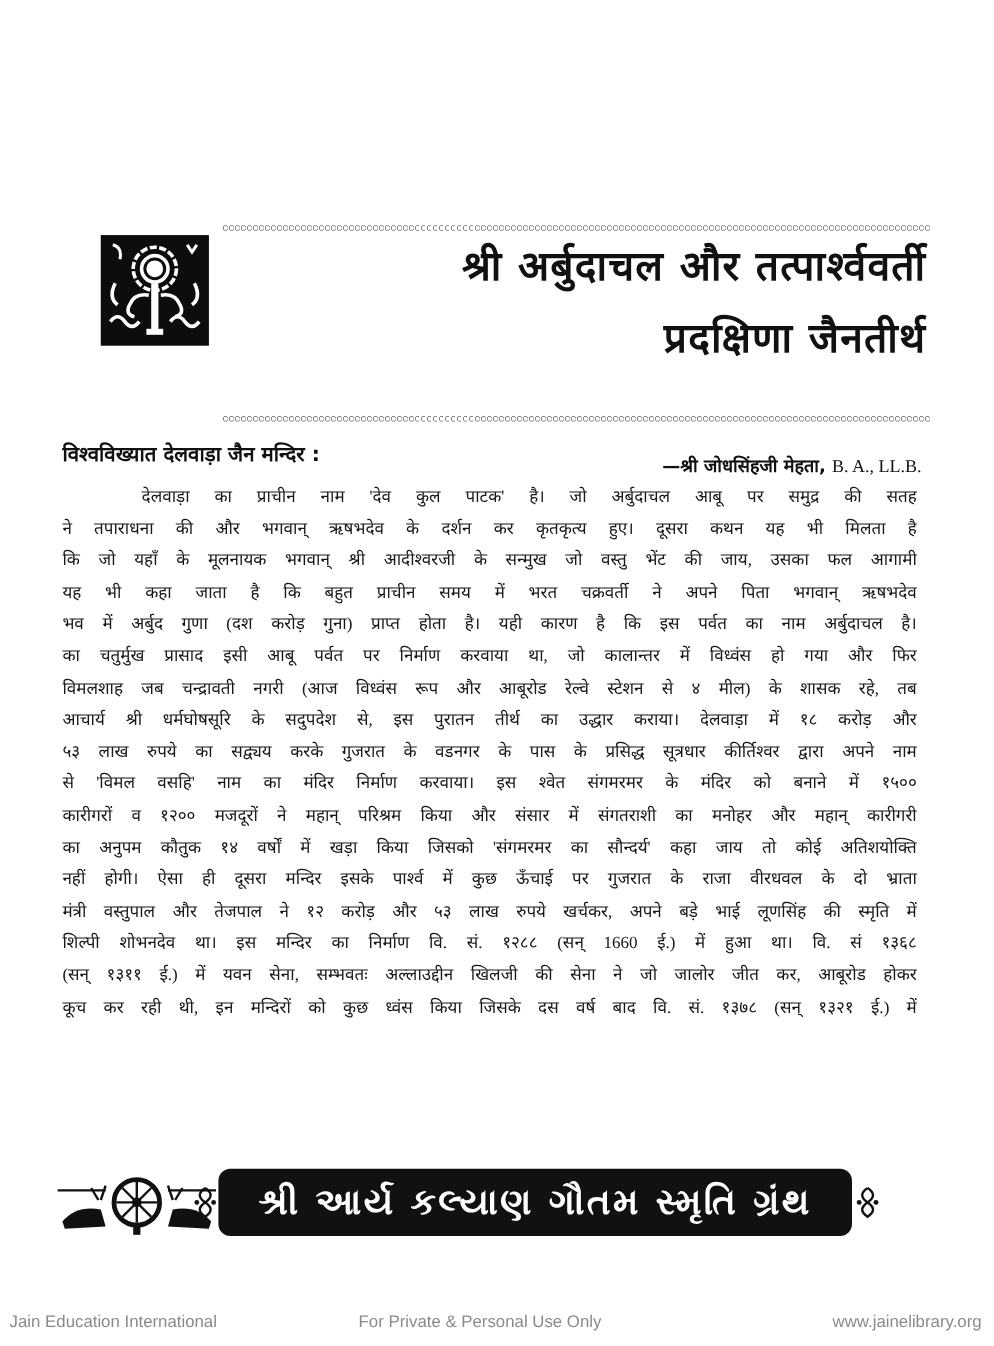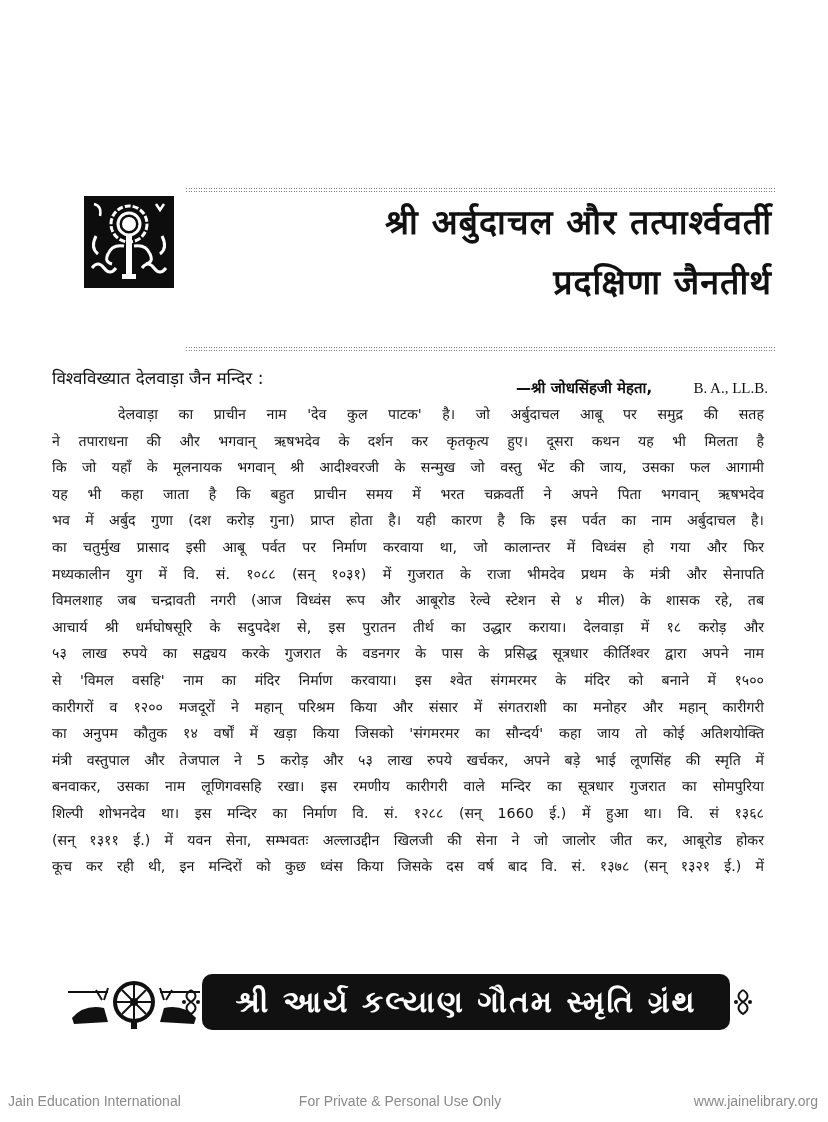--- a/index.html
+++ b/index.html
@@ -15,30 +15,30 @@
 
   .logo { position: absolute; left: 84px; top: 196px; width: 90px; height: 92px; background: #0d0d0d; }
   .logo svg { width: 100%; height: 100%; display: block; }
 
   .title { position: absolute; right: 56px; text-align: left; font-weight: bold;
            font-size: 34px; letter-spacing: 1px; color: #111; line-height: 40px; }
   .title.l1 { top: 202px; }
   .title.l2 { top: 262px; }
 
   .author { position: absolute; right: 60px; top: 377px; font-size: 15px; font-weight: bold; color: #111; }
-  .author .creds { font-family: "Liberation Serif", serif; font-weight: normal; font-size: 15px; margin-left: 36px; }
+  .author .creds { font-family: "Liberation Serif", serif; font-weight: normal; font-size: 15px; }
 
-  .heading { position: absolute; left: 52px; top: 366px; font-size: 17px; font-weight: normal; color: #111; }
+  .heading { position: absolute; left: 52px; top: 366px; font-size: 17px; font-weight: bold; color: #111; }
 
-  .body-text { position: absolute; left: 52px; top: 401px; width: 712px; }
+  .body-text { position: absolute; left: 52px; top: 401px; width: 712px; font-family: Liberation Serif, serif; }
   .line { height: 26.6px; line-height: 26.6px; font-size: 14.2px; white-space: nowrap;
           text-align: justify; text-align-last: justify; color: #161616; }
   .line.indent { padding-left: 66px; }
 
-  .banner { position: absolute; left: 64px; top: 970px; width: 700px; height: 64px; }
+  .banner { position: absolute; left: 44px; top: 970px; width: 700px; height: 64px; }
   .emblem { position: absolute; left: 0; top: 8px; width: 140px; height: 52px; }
   .band { position: absolute; left: 138px; top: 4px; width: 528px; height: 56px;
           background: #111; border-radius: 10px; display: flex; align-items: center; justify-content: center; }
   .band span { color: #fff; font-weight: bold; font-size: 30px; letter-spacing: 2px; }
   .flourish { position: absolute; top: 18px; width: 22px; height: 28px; }
   .flourish.left { left: 116px; }
   .flourish.right { left: 668px; }
 
   .footer { position: absolute; top: 1093px; font-family: "Liberation Sans", sans-serif;
             font-size: 14px; color: #8a8a8a; }
@@ -81,29 +81,28 @@
 
   <div class="heading">विश्वविख्यात देलवाड़ा जैन मन्दिर :</div>
 
   <div class="body-text">
     <div class="line indent">देलवाड़ा का प्राचीन नाम 'देव कुल पाटक' है। जो अर्बुदाचल आबू पर समुद्र की सतह</div>
     <div class="line">ने तपाराधना की और भगवान् ऋषभदेव के दर्शन कर कृतकृत्य हुए। दूसरा कथन यह भी मिलता है</div>
     <div class="line">कि जो यहाँ के मूलनायक भगवान् श्री आदीश्वरजी के सन्मुख जो वस्तु भेंट की जाय, उसका फल आगामी</div>
     <div class="line">यह भी कहा जाता है कि बहुत प्राचीन समय में भरत चक्रवर्ती ने अपने पिता भगवान् ऋषभदेव</div>
     <div class="line">भव में अर्बुद गुणा (दश करोड़ गुना) प्राप्त होता है। यही कारण है कि इस पर्वत का नाम अर्बुदाचल है।</div>
     <div class="line">का चतुर्मुख प्रासाद इसी आबू पर्वत पर निर्माण करवाया था, जो कालान्तर में विध्वंस हो गया और फिर</div>
-    <div class="line">मध्यकालीन युग में वि. सं. १०८८ (सन् १०३१) में गुजरात के राजा भीमदेव प्रथम के मंत्री और सेनापति</div>
     <div class="line">विमलशाह जब चन्द्रावती नगरी (आज विध्वंस रूप और आबूरोड रेल्वे स्टेशन से ४ मील) के शासक रहे, तब</div>
     <div class="line">आचार्य श्री धर्मघोषसूरि के सदुपदेश से, इस पुरातन तीर्थ का उद्धार कराया। देलवाड़ा में १८ करोड़ और</div>
     <div class="line">५३ लाख रुपये का सद्व्यय करके गुजरात के वडनगर के पास के प्रसिद्ध सूत्रधार कीर्तिश्वर द्वारा अपने नाम</div>
     <div class="line">से 'विमल वसहि' नाम का मंदिर निर्माण करवाया। इस श्वेत संगमरमर के मंदिर को बनाने में १५००</div>
     <div class="line">कारीगरों व १२०० मजदूरों ने महान् परिश्रम किया और संसार में संगतराशी का मनोहर और महान् कारीगरी</div>
     <div class="line">का अनुपम कौतुक १४ वर्षों में खड़ा किया जिसको 'संगमरमर का सौन्दर्य' कहा जाय तो कोई अतिशयोक्ति</div>
-    <div class="line">मंत्री वस्तुपाल और तेजपाल ने 5 करोड़ और ५३ लाख रुपये खर्चकर, अपने बड़े भाई लूणसिंह की स्मृति में</div>
-    <div class="line">बनवाकर, उसका नाम लूणिगवसहि रखा। इस रमणीय कारीगरी वाले मन्दिर का सूत्रधार गुजरात का सोमपुरिया</div>
+    <div class="line">नहीं होगी। ऐसा ही दूसरा मन्दिर इसके पार्श्व में कुछ ऊँचाई पर गुजरात के राजा वीरधवल के दो भ्राता</div>
+    <div class="line">मंत्री वस्तुपाल और तेजपाल ने १२ करोड़ और ५३ लाख रुपये खर्चकर, अपने बड़े भाई लूणसिंह की स्मृति में</div>
     <div class="line">शिल्पी शोभनदेव था। इस मन्दिर का निर्माण वि. सं. १२८८ (सन् 1660 ई.) में हुआ था। वि. सं १३६८</div>
     <div class="line">(सन् १३११ ई.) में यवन सेना, सम्भवतः अल्लाउद्दीन खिलजी की सेना ने जो जालोर जीत कर, आबूरोड होकर</div>
     <div class="line">कूच कर रही थी, इन मन्दिरों को कुछ ध्वंस किया जिसके दस वर्ष बाद वि. सं. १३७८ (सन् १३२१ ई.) में</div>
   </div>
 
   <div class="banner">
     <svg class="emblem" viewBox="0 0 140 52">
       <line x1="4" y1="14" x2="44" y2="14" stroke="#111" stroke-width="2"></line>
       <line x1="96" y1="14" x2="136" y2="14" stroke="#111" stroke-width="2"></line>
       <path d="M8 40 Q20 26 40 30 L44 44 L10 46 Z" fill="#111"></path>

